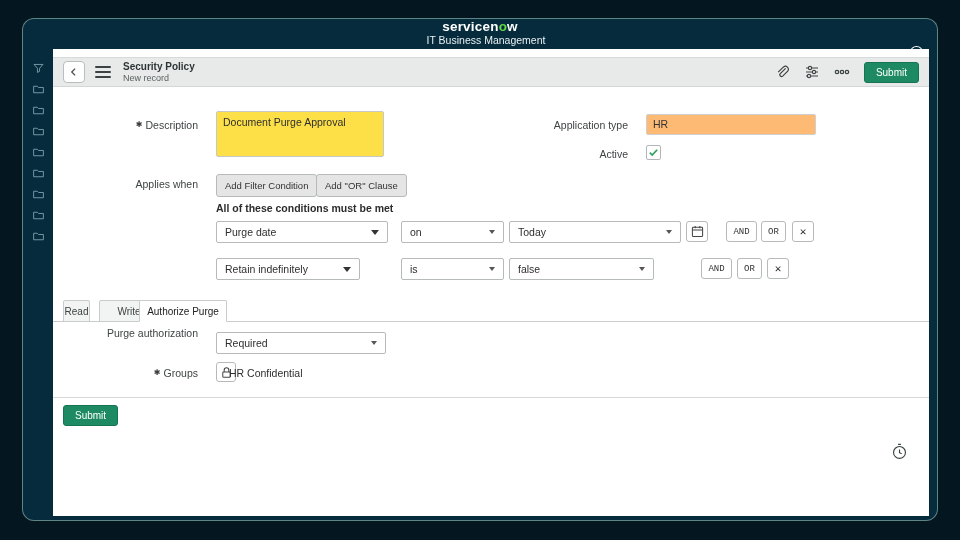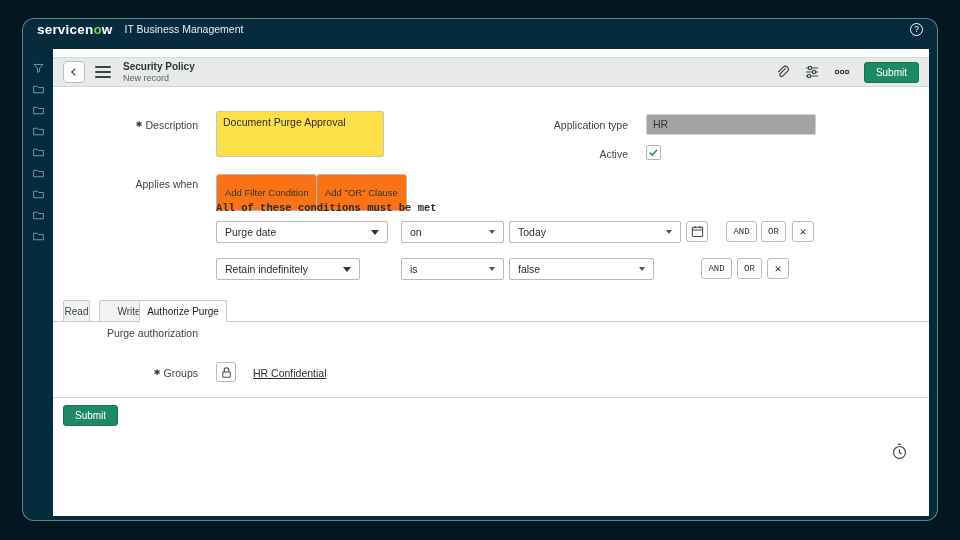--- a/index.html
+++ b/index.html
@@ -15,20 +15,21 @@
     background:#052b3d;
     border:1px solid rgba(170,205,192,.55);
     border-radius:12px;
     overflow:hidden;
   }
   
   .app-header {
     position:absolute; left:0; top:0; right:0; height:20px;
     display:flex; align-items:center; padding:0 14px;
     color:#fff;
+    flex-direction:column;
   }
   .brand { font-size:13.5px; font-weight:bold; letter-spacing:.2px; }
   .brand .accent { color:#63d843; }
   .product { font-size:10.5px; margin-left:12px; color:#e8f0f2; }
   .help-circle {
     margin-left:auto; width:13px; height:13px; border:1px solid #fff; border-radius:50%;
     display:flex; align-items:center; justify-content:center;
     font-size:8.5px; color:#fff; cursor:pointer;
   }
   
@@ -71,34 +72,34 @@
   .lbl {
     position:absolute; font-size:10.5px; color:#3f4444; text-align:right;
     display:flex; justify-content:flex-end; align-items:flex-start; gap:3px;
   }
   .req { font-size:8px; color:#3a3a3a; position:relative; top:1px; }
   .box-textarea {
     position:absolute; background:#fde047; border:1px solid #c6c8c8; border-radius:2px;
     font-size:10.5px; color:#2e2e2e; padding:4px 6px;
   }
   .box-readonly {
-    position:absolute; background:#a3a3a3; border:1px solid #cfcfcf; border-radius:2px;
+    position:absolute; background:#fdba74; border:1px solid #cfcfcf; border-radius:2px;
     font-size:10.5px; color:#333; padding:3px 6px; height:21px;
   }
   .checkbox {
     position:absolute; width:15px; height:15px; background:#fff; border:1px solid #b3b7b7;
     border-radius:2px; display:flex; align-items:center; justify-content:center; cursor:pointer;
   }
   .checkbox svg { width:11px; height:11px; stroke:#2fa05a; stroke-width:1.8; fill:none; }
   .mini-btn {
-    position:absolute; height:37px; background:#f97316; border:1px solid #b6baba; border-radius:3px;
+    position:absolute; height:23px; background:#e5e5e5; border:1px solid #b6baba; border-radius:3px;
     font-size:9.5px; color:#333; display:flex; align-items:center; justify-content:center;
     padding:0 8px; cursor:pointer;
   }
-  .note { position:absolute; font-size:10.5px; font-weight:600; color:#2c2c2c;font-family:Liberation Mono, monospace; }
+  .note { position:absolute; font-size:10.5px; font-weight:600; color:#2c2c2c; }
   .sel {
     position:absolute; height:22px; background:#fff; border:1px solid #b6baba; border-radius:2px;
     font-size:10.5px; color:#2e2e2e; display:flex; align-items:center;
     padding:0 8px; cursor:pointer; justify-content:space-between;gap:15px;
   }
   .tri { width:0; height:0; border-left:4px solid transparent; border-right:4px solid transparent; border-top:5px solid #333; }
   .chev { width:0; height:0; border-left:3.5px solid transparent; border-right:3.5px solid transparent; border-top:4.5px solid #555; }
   .sq-btn {
     position:absolute; width:22px; height:21px; background:#fff; border:1px solid #b6baba; border-radius:3px;
     display:flex; align-items:center; justify-content:center; cursor:pointer; font-size:9.5px; color:#333;
@@ -284,32 +285,36 @@
 
     <div class="tab" style="left:10px; width:27px;">Read</div>
     <div class="tab" style="left:46px; width:60px;">Write</div>
     <div class="tab active" style="left:86px; width:88px;">Authorize Purge</div>
 
     <div class="tab-panel"></div>
 
     <div class="lbl" style="left:40px; top:278px; width:105px;">
       <span>Purge authorization</span>
     </div>
+    <div class="sel" style="left:163px; top:283px; width:170px;">
+      <span>Required</span>
+      <span class="chev"></span>
+    </div>
 
     <div class="lbl" style="left:40px; top:318px; width:105px;">
       <span class="req">✱</span>
       <span>Groups</span>
     </div>
     <div class="sq-btn" style="left:163px; top:313px; width:20px; height:20px;">
       <svg viewBox="0 0 14 14">
           <rect x="3" y="6.5" width="8" height="5.5" rx="0.8"></rect>
           <path d="M4.5 6.5V4.5a2.5 2.5 0 0 1 5 0v2"></path>
         </svg>
     </div>
-    <div class="value-text" style="left:200px; top:318px;text-decoration:underline;">HR Confidential</div>
+    <div class="value-text" style="left:176px; top:318px;">HR Confidential</div>
 
     <button class="btn-primary" style="position:absolute; left:10px; top:356px;">Submit</button>
 
     <div class="history-icon" style="left:838px; top:394px;">
       <svg viewBox="0 0 18 18">
           <circle cx="9" cy="10" r="6.3"></circle>
           <path d="M9 7v3.2l2.3 1.3"></path>
           <path d="M7.5 1.5h3"></path>
         </svg>
     </div>

